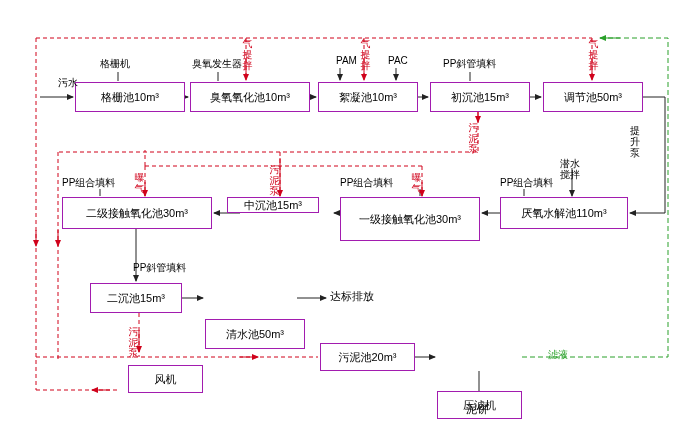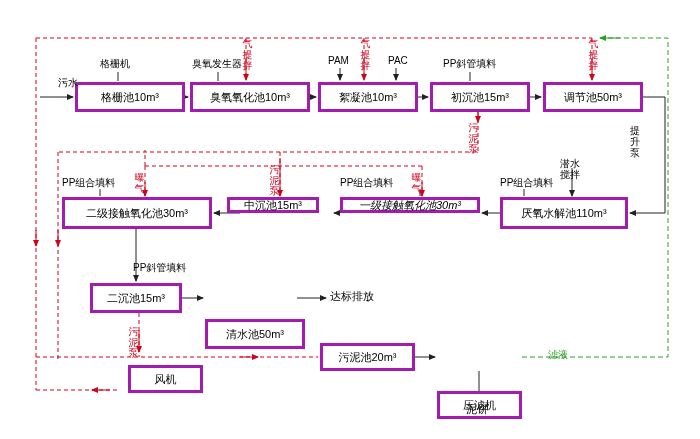--- a/index.html
+++ b/index.html
@@ -6,21 +6,21 @@
   body{
     width:700px;height:439px;
     background:#ffffff;
     font-family:"Liberation Sans","DejaVu Sans",sans-serif;
     position:relative;
     overflow:hidden;
   }
   #stage{position:absolute;left:0;top:0;width:700px;height:439px;}
   .box{
     position:absolute;
-    border:3px solid #a21caf;
+    border:1px solid #a21caf;
     background:#fff;
     display:flex;align-items:center;justify-content:center;
     font-size:11px;color:#000;
     box-sizing:border-box;
     white-space:nowrap;
     letter-spacing:0px;
   }
   .lbl{
     position:absolute;
     font-size:10px;
@@ -142,35 +142,35 @@
     </g>
   </svg>
 
   <div class="box" style="left:75px;top:82px;width:110px;height:30px;">格栅池10m³</div>
   <div class="box" style="left:190px;top:82px;width:120px;height:30px;">臭氧氧化池10m³</div>
   <div class="box" style="left:318px;top:82px;width:100px;height:30px;">絮凝池10m³</div>
   <div class="box" style="left:430px;top:82px;width:100px;height:30px;">初沉池15m³</div>
   <div class="box" style="left:543px;top:82px;width:100px;height:30px;">调节池50m³</div>
 
   <div class="box" style="left:500px;top:197px;width:128px;height:32px;">厌氧水解池110m³</div>
-  <div class="box" style="left:340px;top:197px;width:140px;height:16px;font-style:italic;">一级接触氧化池30m³</div>
+  <div class="box" style="left:340px;top:197px;width:140px;height:44px;">一级接触氧化池30m³</div>
   <div class="box" style="left:227px;top:197px;width:92px;height:16px;">中沉池15m³</div>
   <div class="box" style="left:62px;top:197px;width:150px;height:32px;">二级接触氧化池30m³</div>
 
   <div class="box" style="left:90px;top:283px;width:92px;height:30px;">二沉池15m³</div>
   <div class="box" style="left:205px;top:283px;width:100px;height:30px;margin-top:36px;">清水池50m³</div>
 
   <div class="box" style="left:320px;top:343px;width:95px;height:28px;">污泥池20m³</div>
   <div class="box" style="left:437px;top:343px;width:85px;height:28px;margin-top:48px;">压滤机</div>
   <div class="box" style="left:128px;top:365px;width:75px;height:28px;">风机</div>
 
   <div class="lbl" style="left:42px;top:78px;margin-left:16px;">污水</div>
   <div class="lbl" style="left:100px;top:59px;">格栅机</div>
   <div class="lbl" style="left:192px;top:59px;">臭氧发生器</div>
-  <div class="lbl" style="left:328px;top:56px;">PAM</div>
+  <div class="lbl" style="left:336px;top:56px;">PAM</div>
   <div class="lbl" style="left:388px;top:56px;">PAC</div>
   <div class="lbl" style="left:443px;top:59px;">PP斜管填料</div>
 
   <div class="lbl red vert" style="left:242px;top:30px;">气
 提
 拌</div>
   <div class="lbl red vert" style="left:360px;top:30px;">气
 提
 拌</div>
   <div class="lbl red vert" style="left:588px;top:30px;">气

